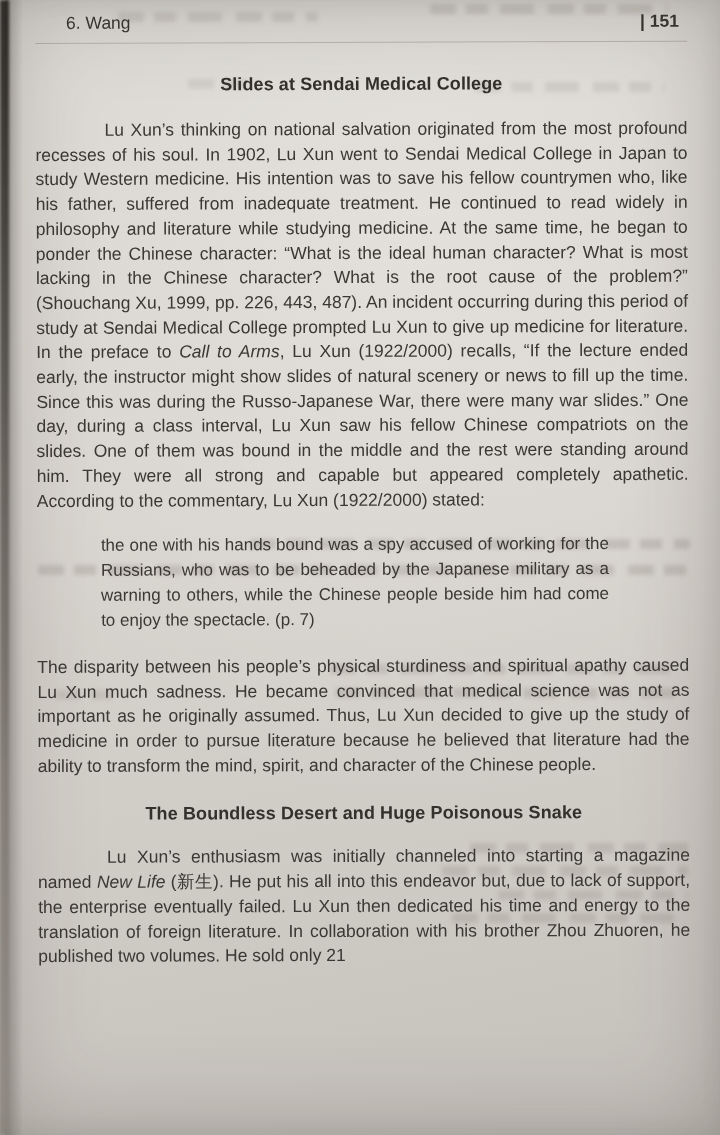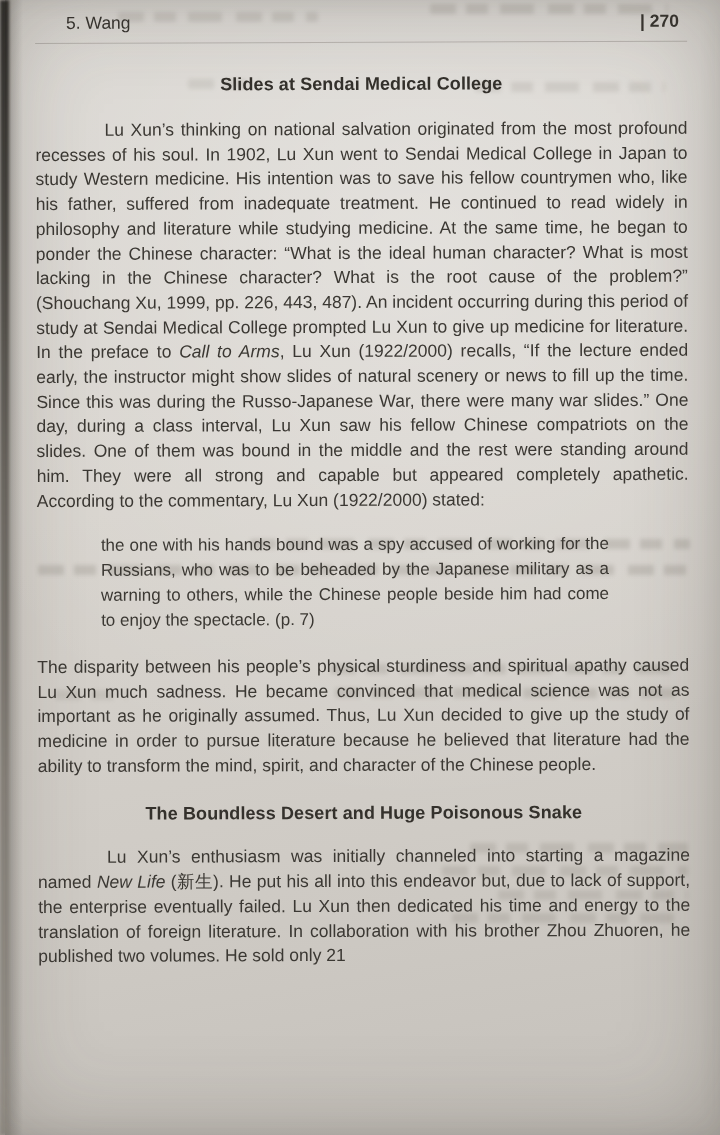--- a/index.html
+++ b/index.html
@@ -85,22 +85,22 @@
   <div class="ghost" style="left:55px; top:690px; width:72px; opacity:.30;"></div>
   <div class="ghost" style="left:335px; top:688px; width:352px; opacity:.42;"></div>
   <div class="ghost" style="left:470px; top:843px; width:218px; opacity:.40;"></div>
   <div class="ghost" style="left:442px; top:866px; width:246px; opacity:.40;"></div>
   <div class="ghost" style="left:498px; top:890px; width:190px; opacity:.36;"></div>
   <div class="ghost" style="left:452px; top:913px; width:236px; opacity:.40;"></div>
 
   <div class="content">
 
     <div class="header">
-      <span>5. Wang</span>
-      <span class="num">| 270</span>
+      <span>6. Wang</span>
+      <span class="num">| 151</span>
     </div>
 
     <h2 class="h-first">Slides at Sendai Medical College</h2>
 
     <p class="indent"><span>Lu Xun’s thinking on national salvation originated from the most profound recesses of his soul. In 1902, Lu Xun went to Sendai Medical College in Japan to study Western medicine. His intention was to save his fellow countrymen who, like his father, suffered from inadequate treatment. He continued to read widely in philosophy and literature while studying medicine. At the same time, he began to ponder the Chinese character: “What is the ideal human character? What is most lacking in the Chinese character? What is the root cause of the problem?” (Shouchang Xu, 1999, pp. 226, 443, 487). An incident occurring during this period of study at Sendai Medical College prompted Lu Xun to give up medicine for literature. In the preface to </span><i>Call to Arms</i><span>, Lu Xun (1922/2000) recalls, “If the lecture ended early, the instructor might show slides of natural scenery or news to fill up the time. Since this was during the Russo-Japanese War, there were many war slides.” One day, during a class interval, Lu Xun saw his fellow Chinese compatriots on the slides. One of them was bound in the middle and the rest were standing around him. They were all strong and capable but appeared completely apathetic. According to the commentary, Lu Xun (1922/2000) stated:</span></p>
 
     <blockquote>the one with his hands bound was a spy accused of working for the Russians, who was to be beheaded by the Japanese military as a warning to others, while the Chinese people beside him had come to enjoy the spectacle. (p. 7)</blockquote>
 
     <p>The disparity between his people’s physical sturdiness and spiritual apathy caused Lu Xun much sadness. He became convinced that medical science was not as important as he originally assumed. Thus, Lu Xun decided to give up the study of medicine in order to pursue literature because he believed that literature had the ability to transform the mind, spirit, and character of the Chinese people.</p>
 

